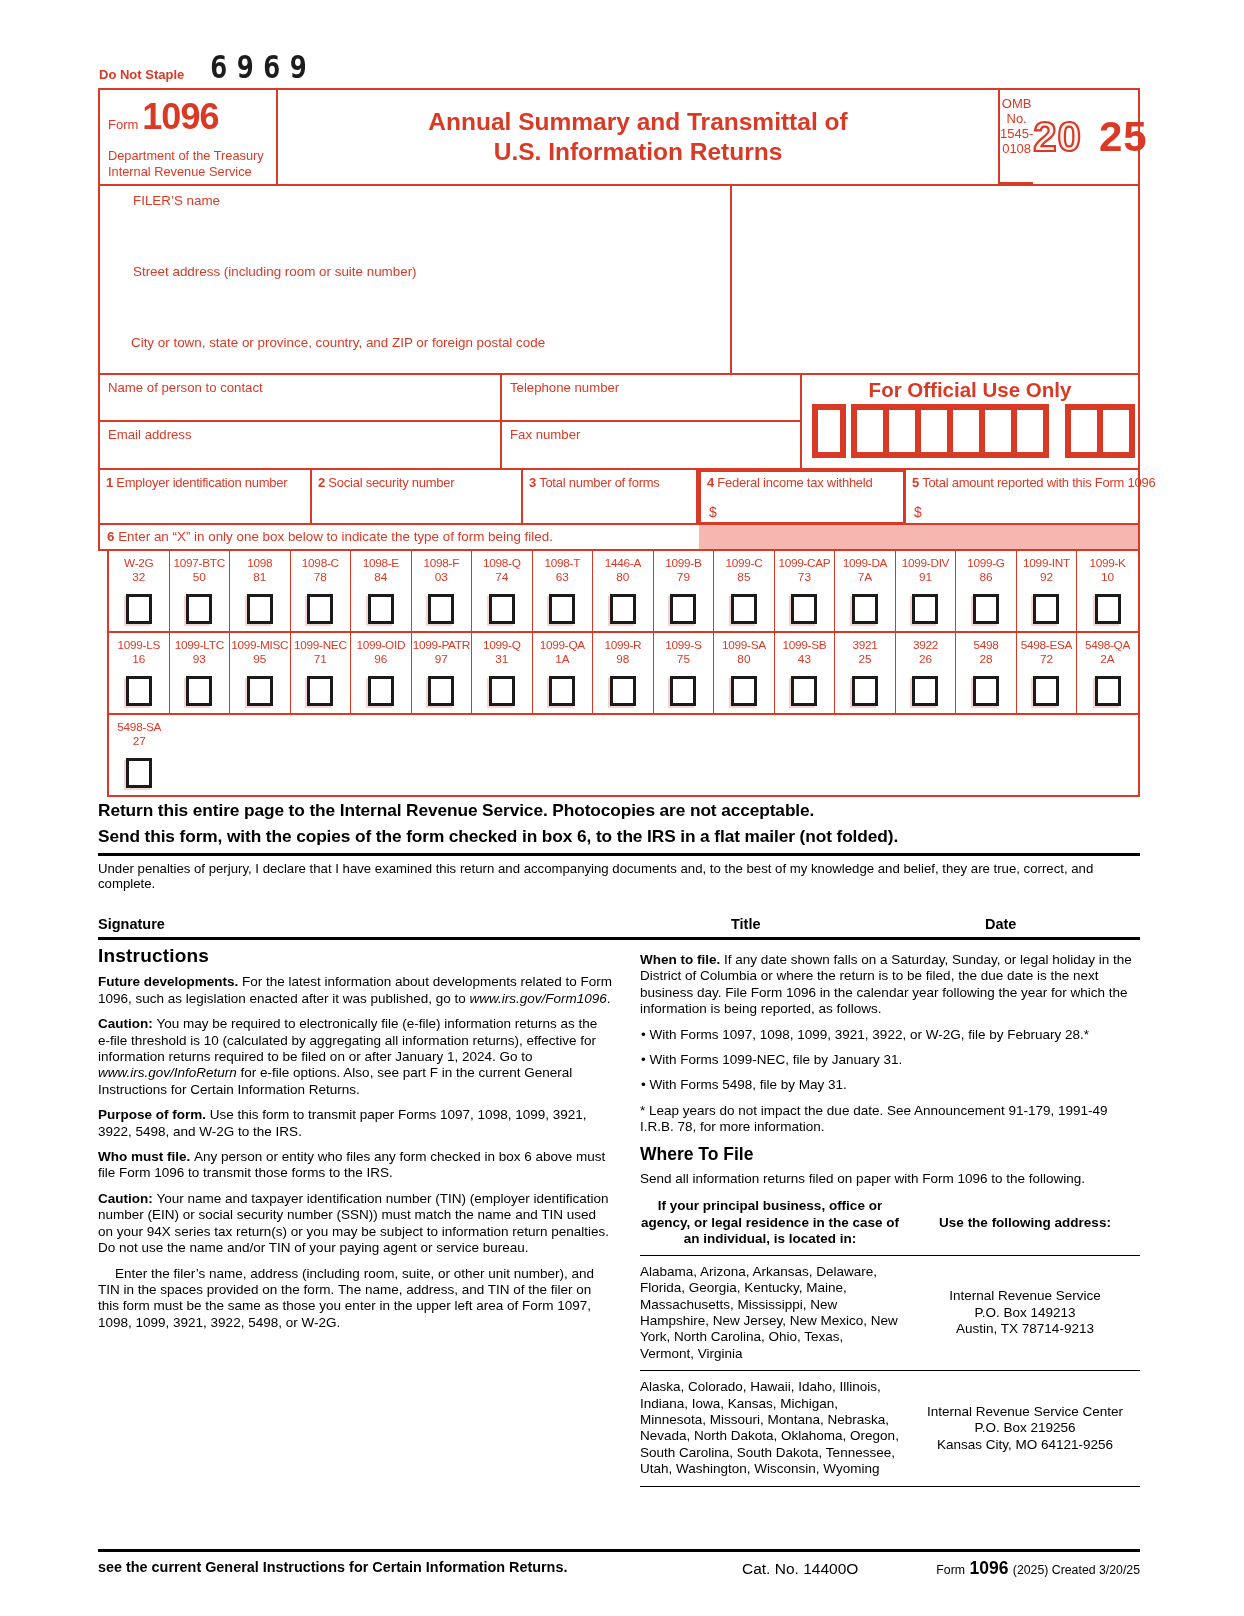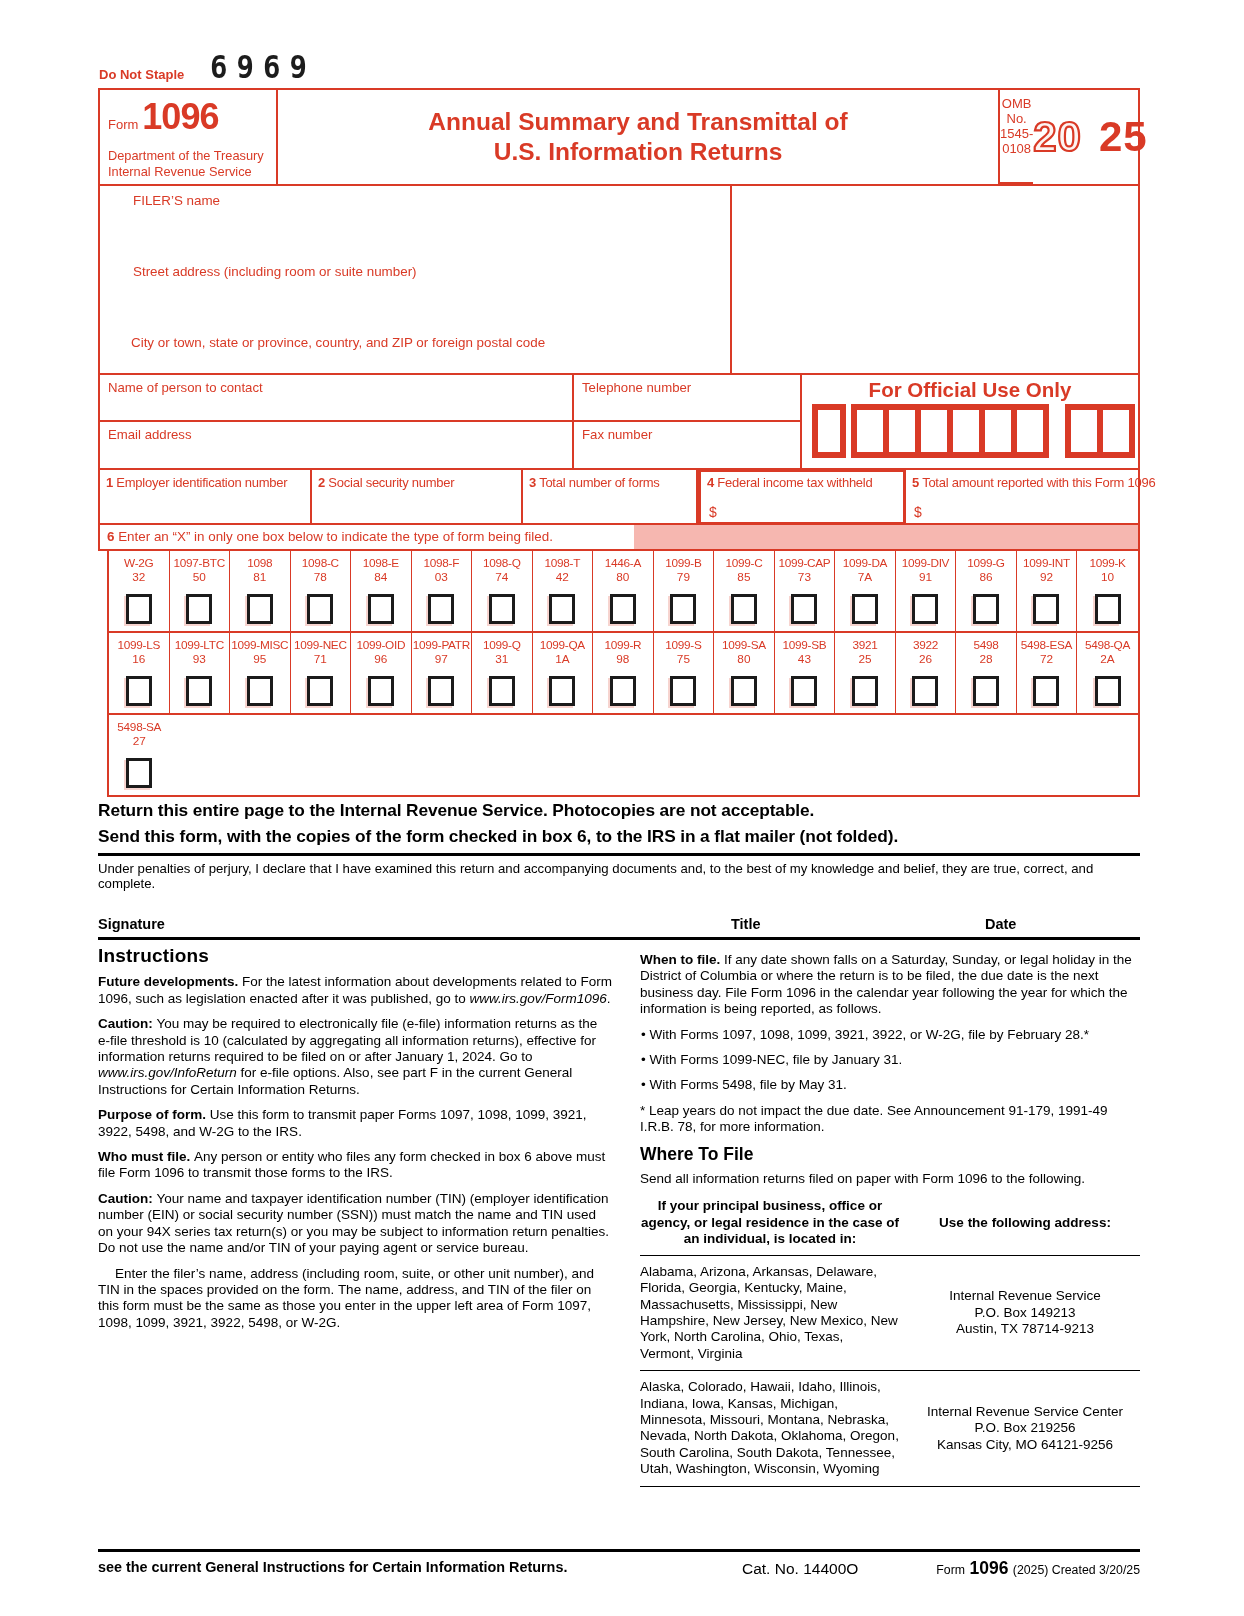--- a/index.html
+++ b/index.html
@@ -41,21 +41,21 @@
   .f-label{position:absolute;color:var(--red);font-size:13.4px;}
   .f-div{position:absolute;left:630px;top:0;bottom:0;width:2px;background:var(--red);}
   .f-input{position:absolute;left:0;width:630px;}
 
   
   .contact{height:95px;display:flex;}
   .c-left{width:700px;display:flex;flex-direction:column;box-sizing:border-box;}
   .c-row{height:47px;display:flex;box-sizing:border-box;}
   .c-row.top{border-bottom:2px solid var(--red);}
   .c-cell{position:relative;box-sizing:border-box;}
-  .c-cell.w1{width:472px;}
+  .c-cell.w1{width:400px;}
   .c-cell.w2{flex:1;border-left:2px solid var(--red);}
   .c-lab{position:absolute;left:8px;top:5px;font-size:13.2px;color:var(--red);}
   .c-right{flex:1;border-left:2px solid var(--red);box-sizing:border-box;position:relative;}
   .ou-title{margin-top:3px;text-align:center;font-size:20.5px;font-weight:bold;color:var(--red);}
   .ou-boxes{display:flex;align-items:flex-start;padding-left:10px;margin-top:2px;}
   .comb{display:flex;border:6px solid var(--red);height:54px;box-sizing:border-box;background:#fff;}
   .comb .ccell{width:26px;border-right:6px solid var(--red);}
   .comb .ccell:last-child{border-right:none;}
   .comb.single .ccell{width:22px;}
   .comb.c6{margin-left:5px;}
@@ -69,21 +69,21 @@
   .a-cell.c3{width:178px;border-left:2px solid var(--red);}
   .a-cell.c4{width:205px;border-left:2px solid var(--red);}
   .a-cell.c5{flex:1;border-left:2px solid var(--red);}
   .blabel{position:absolute;left:6px;top:5px;font-size:13px;letter-spacing:-0.25px;white-space:nowrap;color:var(--red);}
   .bnum{font-weight:bold;}
   .bcur{position:absolute;left:8px;bottom:3px;font-size:14px;color:var(--red);}
   .b4o{position:absolute;left:596px;top:-1px;width:210px;height:56px;border:3px solid var(--red);box-sizing:border-box;pointer-events:none;z-index:3;}
 
   
   .box6row{height:26px;display:flex;}
-  .b6-left{width:534px;position:relative;}
+  .b6-left{width:599px;position:relative;}
   .b6-text{position:absolute;left:7px;top:4px;font-size:13.4px;color:var(--red);white-space:nowrap;}
   .b6-pink{flex:1;background:var(--pink);}
 
   
   .grid{height:246px;display:flex;flex-direction:column;margin-left:9px;}
   .grow{display:flex;height:82px;box-sizing:border-box;}
   .grow.r1,.grow.r2{border-bottom:2px solid var(--red);}
   .grow.r3{height:80px;}
   .gcell{flex:0 0 calc(100%/17);box-sizing:border-box;border-right:1.5px solid var(--red);position:relative;text-align:center;}
   .gcell:last-child{border-right:none;}
@@ -286,21 +286,21 @@
           </div>
 
           <div class="gcell">
             <div class="gl">1098-Q</div>
             <div class="gc">74</div>
             <div class="cbx"></div>
           </div>
 
           <div class="gcell">
             <div class="gl">1098-T</div>
-            <div class="gc">42</div>
+            <div class="gc">63</div>
             <div class="cbx"></div>
           </div>
 
           <div class="gcell">
             <div class="gl">1446-A</div>
             <div class="gc">80</div>
             <div class="cbx"></div>
           </div>
 
           <div class="gcell">

